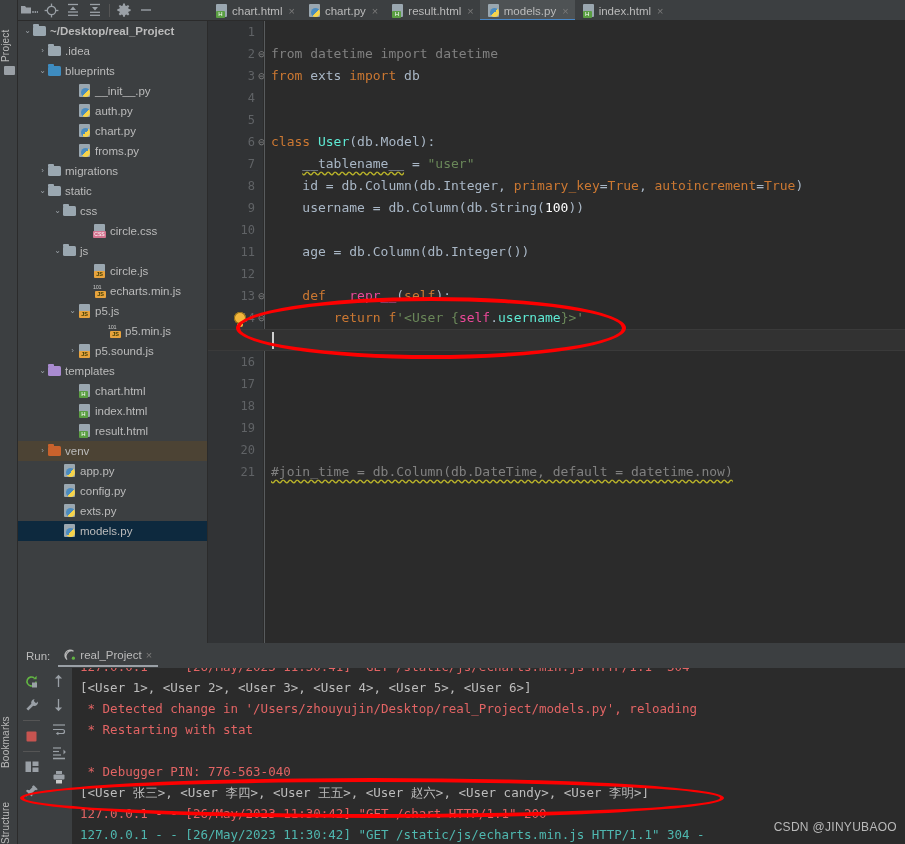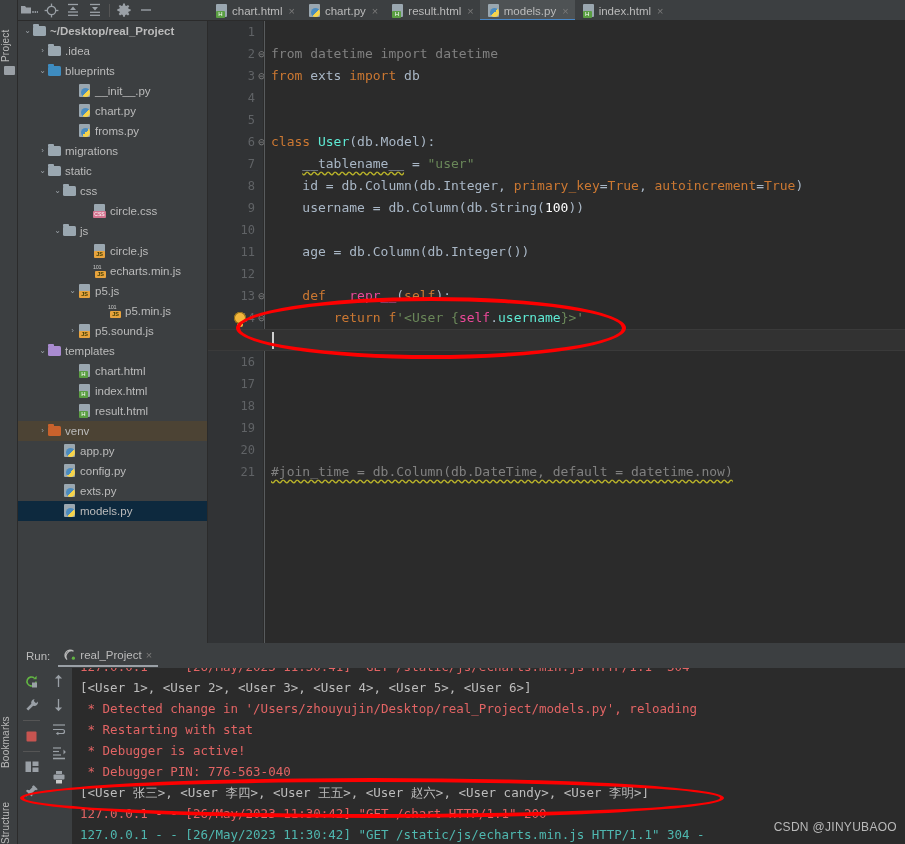--- a/index.html
+++ b/index.html
@@ -349,20 +349,25 @@
       </div>
       <div class="row" style="padding-left: 19px;">
         <span class="arrow">⌄</span>
         <span class="ico folder blue"></span>
         <span class="lbl">blueprints</span>
       </div>
       <div class="row" style="padding-left: 49px;">
         <span class="arrow"></span>
         <span class="ico py"></span>
         <span class="lbl">__init__.py</span>
+      </div>
+      <div class="row" style="padding-left: 49px;">
+        <span class="arrow"></span>
+        <span class="ico py"></span>
+        <span class="lbl">auth.py</span>
       </div>
       <div class="row" style="padding-left: 49px;">
         <span class="arrow"></span>
         <span class="ico py"></span>
         <span class="lbl">chart.py</span>
       </div>
       <div class="row" style="padding-left: 49px;">
         <span class="arrow"></span>
         <span class="ico py"></span>
         <span class="lbl">froms.py</span>
@@ -611,21 +616,20 @@
           </svg>
         </div>
       </div>
     </div>
 
     <div class="console" id="console">
         <div class="logline lg-red" style="top: -12px;">127.0.0.1 - - [26/May/2023 11:30:41] "GET /static/js/echarts.min.js HTTP/1.1" 304 -</div>
         <div class="logline lg-white" style="top: 9px;">[&lt;User 1&gt;, &lt;User 2&gt;, &lt;User 3&gt;, &lt;User 4&gt;, &lt;User 5&gt;, &lt;User 6&gt;]</div>
         <div class="logline lg-red" style="top: 30px;"> * Detected change in '/Users/zhouyujin/Desktop/real_Project/models.py', reloading</div>
         <div class="logline lg-red" style="top: 51px;"> * Restarting with stat</div>
-        <div class="logline lg-red" style="top: 72px;"> * Debugger is active!</div>
         <div class="logline lg-red" style="top: 93px;"> * Debugger PIN: 776-563-040</div>
         <div class="logline lg-white" style="top: 114px;">[&lt;User 张三&gt;, &lt;User 李四&gt;, &lt;User 王五&gt;, &lt;User 赵六&gt;, &lt;User candy&gt;, &lt;User 李明&gt;]</div>
         <div class="logline lg-red" style="top: 135px;">127.0.0.1 - - [26/May/2023 11:30:42] "GET /chart HTTP/1.1" 200 -</div>
         <div class="logline lg-cyan" style="top: 156px;">127.0.0.1 - - [26/May/2023 11:30:42] "GET /static/js/echarts.min.js HTTP/1.1" 304 -</div>
       </div>
   </div>
 
   <div class="watermark">CSDN @JINYUBAOO</div>
 
   <div class="ellipse" id="ell-code"></div>

